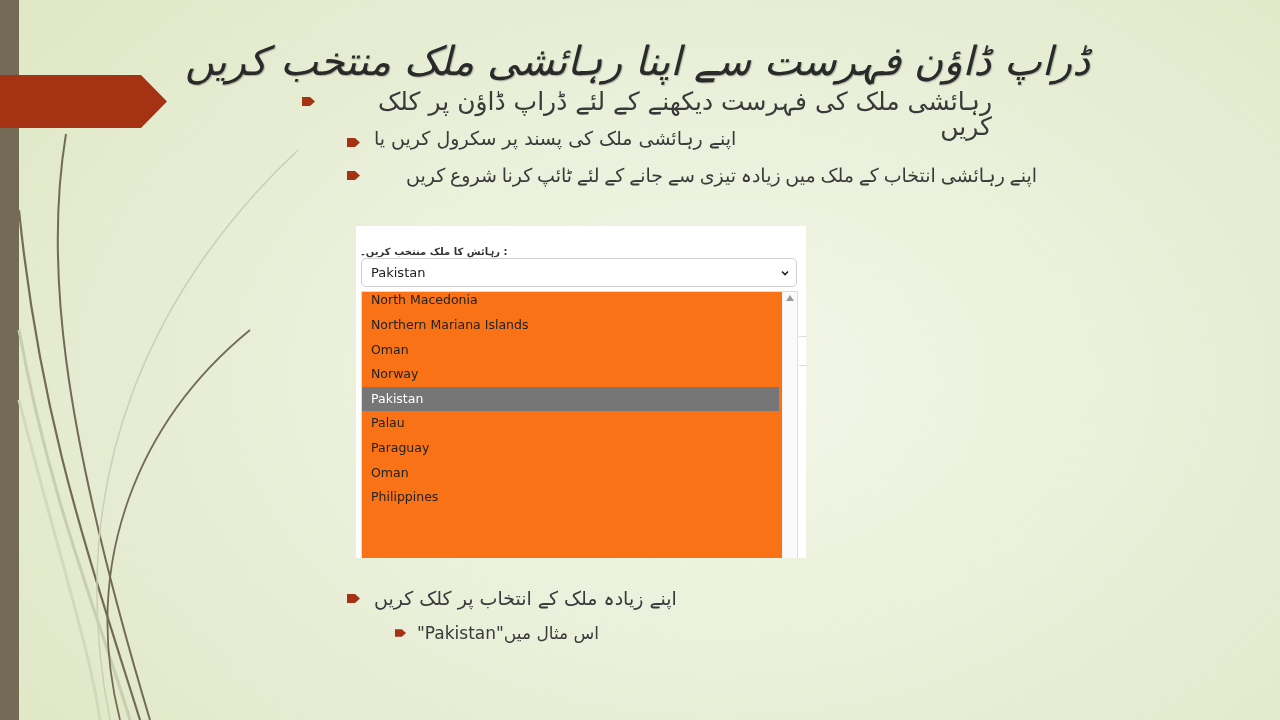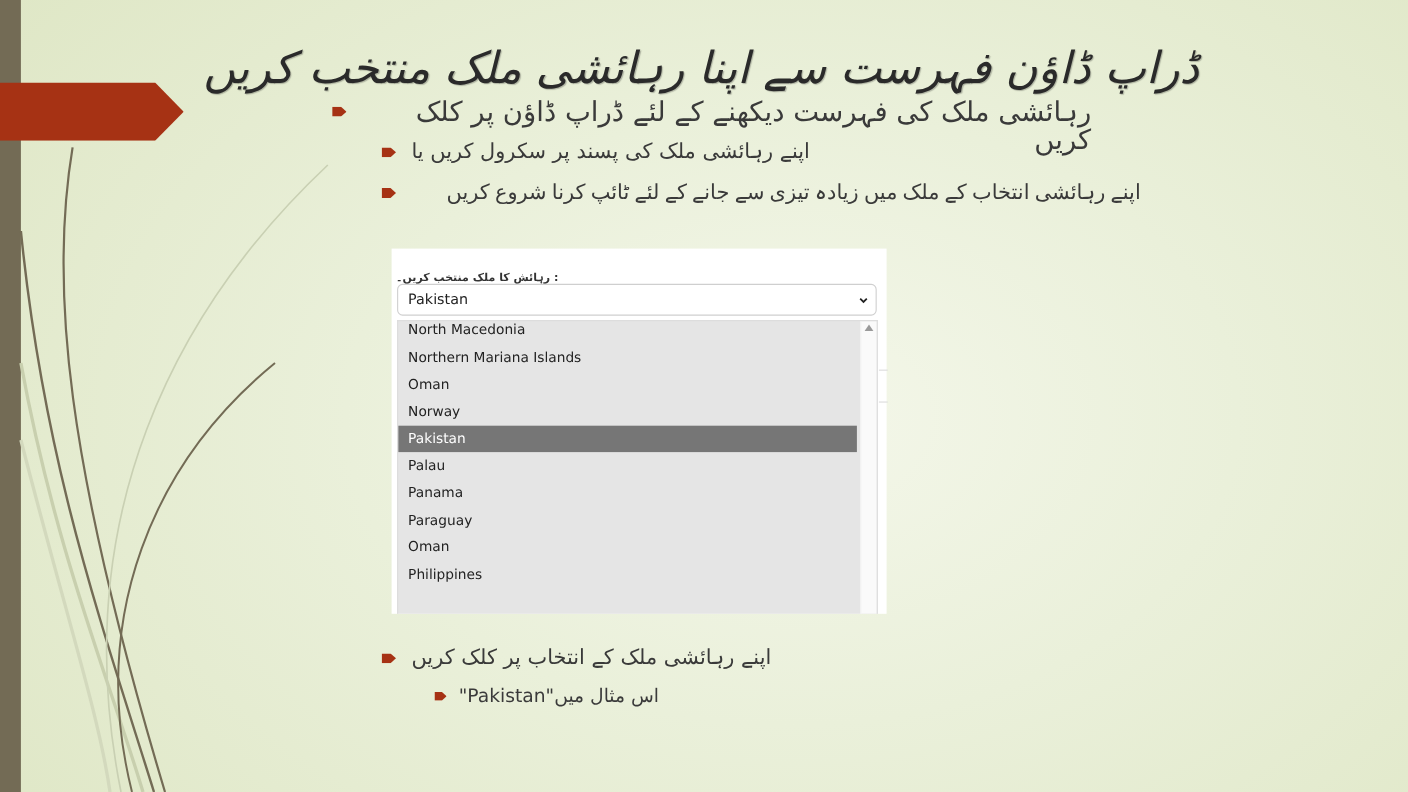--- a/index.html
+++ b/index.html
@@ -31,21 +31,21 @@
   }
   .shot-label { position:absolute; left:4px; top:20px; font-size:10px; font-weight:bold; color:#333; direction:rtl; }
   .select-box {
     position:absolute; left:5px; top:32px; width:436px; height:29px; border:1px solid #cfcfcf; border-radius:5px;
     background:#fff; display:flex; align-items:center; justify-content:space-between; box-sizing:border-box; padding:0 6px 0 9px;
   }
   .select-value { font-size:13px; color:#222; }
   .chev { width:10px; height:10px; }
   .list {
     position:absolute; left:5px; top:65px; width:437px; height:267px; border:1px solid #dcdcdc; border-bottom:none;
-    box-sizing:border-box; overflow:hidden; background:#e5e5e5;
+    box-sizing:border-box; overflow:hidden; background:#f97316;
   }
   .opt { height:24.6px; line-height:24.6px; font-size:12.5px; color:#222; padding-left:9px; width:417px; box-sizing:border-box; }
   .opt.sel { background:#767676; color:#fff; }
   .list .opt:first-child { line-height:16px; height:21px; }
   .scrollbar { position:absolute; right:0; top:0; width:14px; height:100%; background:#fafafa; border-left:1px solid #f0f0f0; }
   .scroll-up { position:absolute; left:3px; top:3px; width:0; height:0; border-left:4px solid transparent; border-right:4px solid transparent; border-bottom:6px solid #9a9a9a; }
   .side-line1 { position:absolute; left:443px; top:110px; width:8px; height:1px; background:#dcdcdc; }
   .side-line2 { position:absolute; left:443px; top:139px; width:8px; height:1px; background:#dcdcdc; }
 </style>
 </head>
@@ -68,21 +68,21 @@
 
 <div class="title">ڈراپ ڈاؤن فہرست سے اپنا رہائشی ملک منتخب کریں</div>
 
 <div class="bullet-line lvl1" style="left:302px; top:89px; width:690px;">
   <svg class="bullet" viewBox="0 0 13 9">
       <path d="M0 0 H8 L13 4.5 L8 9 H0 Z" fill="#a63214"></path>
     </svg>
   <div class="btxt" style="flex:1; margin-left:18px;">رہائشی ملک کی فہرست دیکھنے کے لئے ڈراپ ڈاؤن پر کلک کریں</div>
 </div>
 
-<div class="bullet-line" style="left:347px; top:126px; width:450px;">
+<div class="bullet-line" style="left:347px; top:126px; width:450px;align-items:center;">
   <svg class="bullet" viewBox="0 0 13 9">
       <path d="M0 0 H8 L13 4.5 L8 9 H0 Z" fill="#a63214"></path>
     </svg>
   <div class="btxt" style="flex:1; margin-left:14px; text-align:left; direction:rtl;">اپنے رہائشی ملک کی پسند پر سکرول کریں یا</div>
 </div>
 
 <div class="bullet-line" style="left:347px; top:163px; width:690px;">
   <svg class="bullet" viewBox="0 0 13 9">
       <path d="M0 0 H8 L13 4.5 L8 9 H0 Z" fill="#a63214"></path>
     </svg>
@@ -97,37 +97,36 @@
         <path d="M2 3.5 L5 6.5 L8 3.5" stroke="#222" stroke-width="1.6" fill="none"></path>
       </svg>
   </div>
   <div class="list">
     <div class="opt">North Macedonia</div>
     <div class="opt">Northern Mariana Islands</div>
     <div class="opt">Oman</div>
     <div class="opt">Norway</div>
     <div class="opt sel">Pakistan</div>
     <div class="opt">Palau</div>
-    <div class="opt">Panama</div>
     <div class="opt">Paraguay</div>
     <div class="opt">Oman</div>
     <div class="opt">Philippines</div>
     <div class="scrollbar">
       <div class="scroll-up"></div>
     </div>
   </div>
   <div class="side-line1"></div>
   <div class="side-line2"></div>
 </div>
 
 <div class="bullet-line" style="left:347px; top:586px; width:410px;">
   <svg class="bullet" viewBox="0 0 13 9">
       <path d="M0 0 H8 L13 4.5 L8 9 H0 Z" fill="#a63214"></path>
     </svg>
-  <div class="btxt" style="flex:1; margin-left:14px; text-align:left;">اپنے رہائشی ملک کے انتخاب پر کلک کریں</div>
+  <div class="btxt" style="flex:1; margin-left:14px; text-align:left;">اپنے زیادہ ملک کے انتخاب پر کلک کریں</div>
 </div>
 
 <div class="bullet-line lvl3" style="left:395px; top:621px; width:240px;">
   <svg class="bullet" viewBox="0 0 13 9" style="width:11px;height:8px;margin-top:8px;">
       <path d="M0 0 H8 L13 4.5 L8 9 H0 Z" fill="#a63214"></path>
     </svg>
   <div class="btxt" style="flex:1; margin-left:11px; text-align:left;">اس مثال میں"Pakistan"</div>
 </div>
 
 </body></html>

